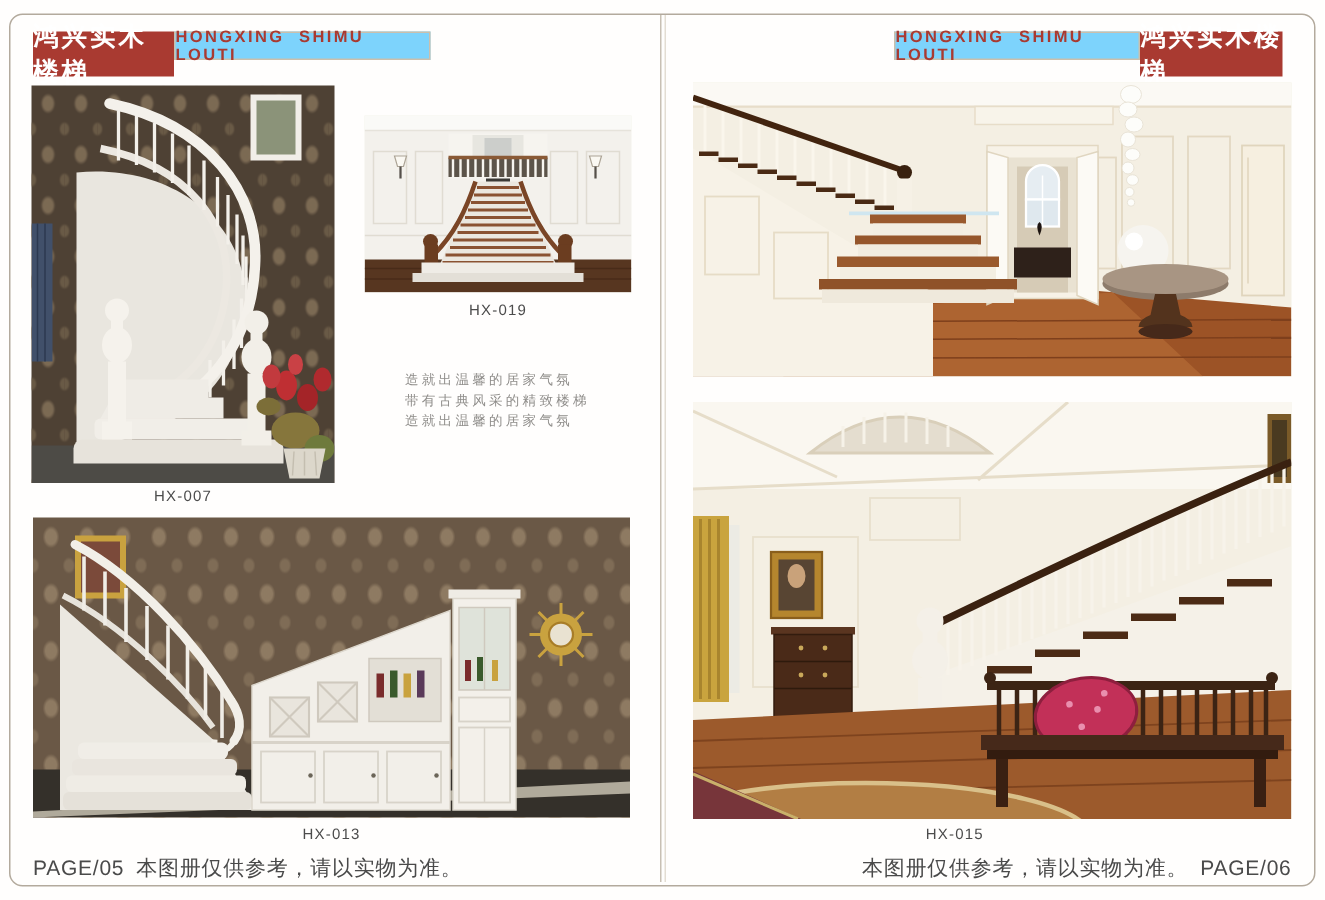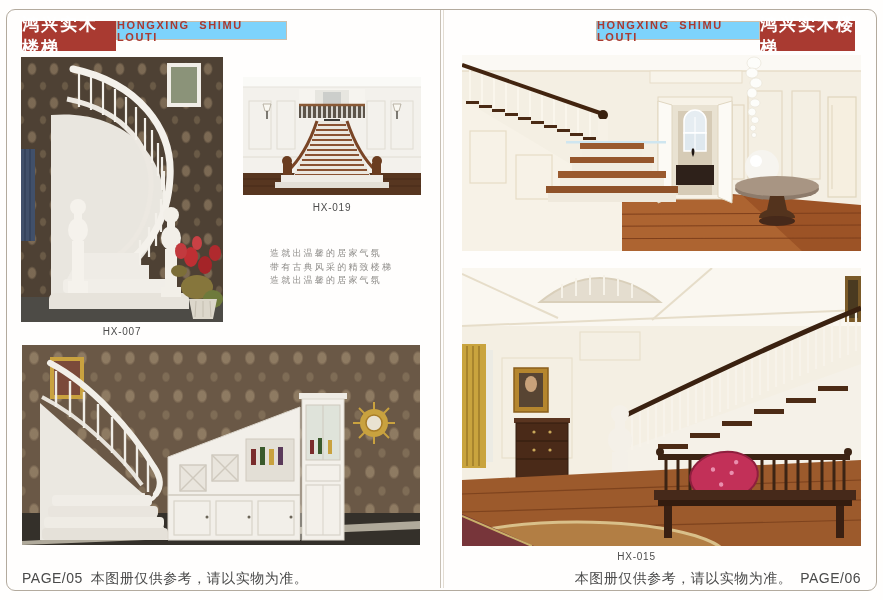--- a/index.html
+++ b/index.html
@@ -307,20 +307,21 @@
           <line x1="352" y1="57" x2="352" y2="99"></line>
             <line x1="331" y1="78" x2="373" y2="78"></line>
           <line x1="337" y1="63" x2="367" y2="93"></line>
             <line x1="367" y1="63" x2="337" y2="93"></line>
         </g>
         <circle cx="352" cy="78" r="14" fill="#c9a23f"></circle>
         <circle cx="352" cy="78" r="8" fill="#e9e2d1" stroke="#a87d28" stroke-width="1.5"></circle>
       </g>
     </svg>
   </div>
+  <div class="photo-label" style="left:22px;top:551px;width:398px;">HX-013</div>
 
   <div class="footer" style="left:22px;">
     <span>PAGE/05</span><span class="gap"></span><span>本图册仅供参考，请以实物为准。</span>
   </div>
 
   <div class="photo cream" style="left:462px;top:55px;width:399px;height:196px;">
     <svg viewBox="0 0 399 196" preserveAspectRatio="none">
 
       <rect x="0" y="0" width="399" height="16" fill="#fbf9f4"></rect>
       <line x1="0" y1="16" x2="399" y2="16" stroke="#e7ddc9" stroke-width="1.5"></line>

